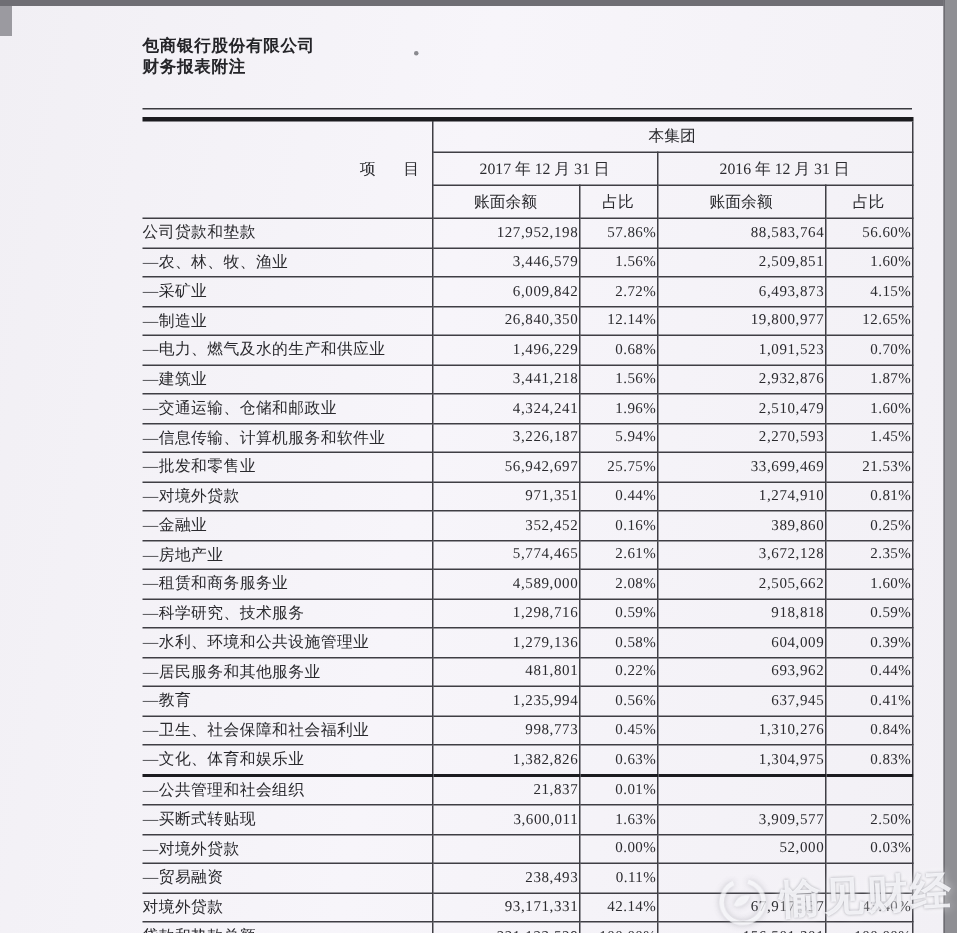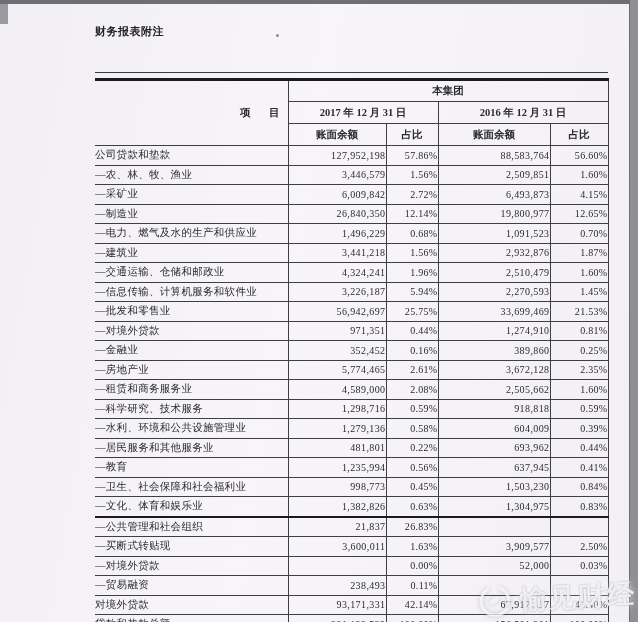--- a/index.html
+++ b/index.html
@@ -21,21 +21,21 @@
   .doc-head{position:absolute;left:95px;top:20px;font-size:11px;line-height:14px;font-weight:600;letter-spacing:0.5px;}
   .speck{position:absolute;left:276px;top:30px;width:3px;height:3px;border-radius:50%;background:#8a8a8f;}
   .rule-thin{position:absolute;left:95px;top:68px;width:513px;height:1px;background:#3b3b40;}
 
   table.loan{
     position:absolute;left:95px;top:74px;width:513px;
     border-collapse:collapse;table-layout:fixed;
     border-top:3px solid #1b1b1f;
     font-size:10px;color:#2a2a2e;
   }
-  table.loan th{font-weight:700;font-size:10.5px;margin-left:40px;}
+  table.loan th{font-weight:400;font-size:10.5px;margin-left:40px;}
   table.loan th,table.loan td{padding:0;vertical-align:middle;overflow:hidden;white-space:nowrap;}
   tr.h1 th{height:20px;}
   tr.h2 th,tr.h3 th{height:21px;}
   .bb{border-bottom:1px solid #3f3e44;}
   .br{border-right:1px solid #3f3e44;}
   .item-h{text-align:right;letter-spacing:8px;}
   .group-h,.date-h,.sub-h{text-align:center;}
   tbody td{height:18.5px;border-bottom:1px solid #3f3e44;}
   td.c-item{text-align:left;padding-left:5px;font-size:10.5px;letter-spacing:0.3px;border-right:1px solid #3f3e44;margin-left:32px;}
   td.c-num{text-align:right;padding-right:9px;border-right:1px solid #3f3e44;letter-spacing:0.4px;}
@@ -54,20 +54,21 @@
   }
   .wm-logo{width:34px;height:34px;opacity:0.85;filter:drop-shadow(0 0 2px rgba(130,130,140,0.6));}
 </style>
 </head>
 <body>
 
 <div class="photo">
   <div class="paper">
 
     <div class="doc-head">
+      <div>包商银行股份有限公司</div>
       <div>财务报表附注</div>
     </div>
 
     <div class="speck"></div>
     <div class="rule-thin"></div>
 
     <table class="loan">
       <colgroup>
         <col style="width:193px">
           <col style="width:98px">
@@ -208,34 +209,34 @@
             <td class="c-item">—教育</td>
             <td class="c-num">1,235,994</td>
             <td class="c-pct">0.56%</td>
             <td class="c-num">637,945</td>
             <td class="c-pct">0.41%</td>
           </tr>
           <tr>
             <td class="c-item">—卫生、社会保障和社会福利业</td>
             <td class="c-num">998,773</td>
             <td class="c-pct">0.45%</td>
-            <td class="c-num">1,503,230</td>
+            <td class="c-num">1,310,276</td>
             <td class="c-pct">0.84%</td>
           </tr>
           <tr class="sep">
             <td class="c-item">—文化、体育和娱乐业</td>
             <td class="c-num">1,382,826</td>
             <td class="c-pct">0.63%</td>
             <td class="c-num">1,304,975</td>
             <td class="c-pct">0.83%</td>
           </tr>
           <tr>
             <td class="c-item">—公共管理和社会组织</td>
             <td class="c-num">21,837</td>
-            <td class="c-pct">26.83%</td>
+            <td class="c-pct">0.01%</td>
             <td class="c-num"></td>
             <td class="c-pct"></td>
           </tr>
           <tr>
             <td class="c-item">—买断式转贴现</td>
             <td class="c-num">3,600,011</td>
             <td class="c-pct">1.63%</td>
             <td class="c-num">3,909,577</td>
             <td class="c-pct">2.50%</td>
           </tr>

